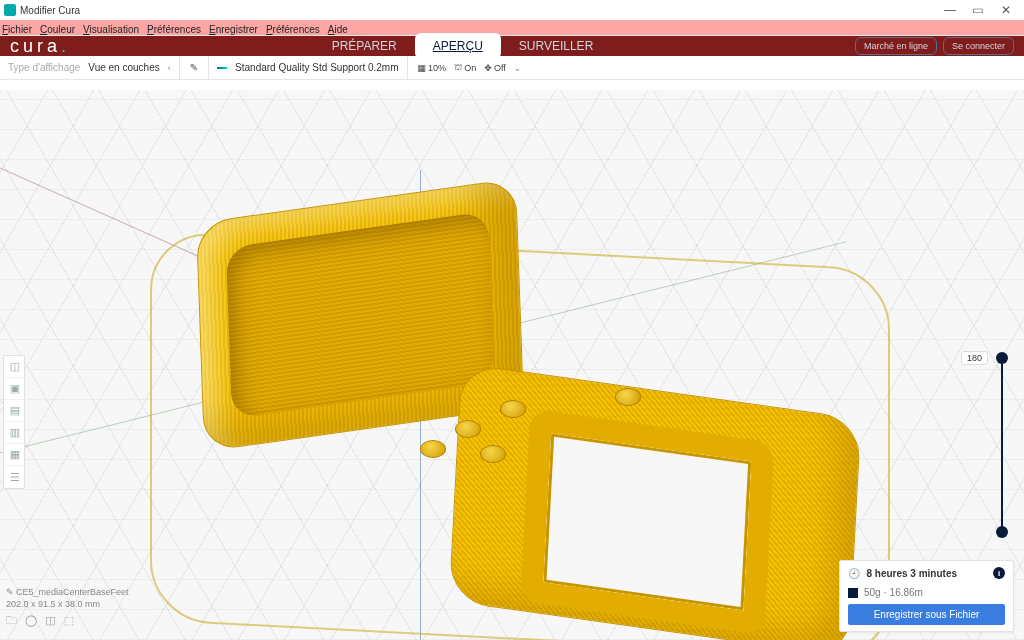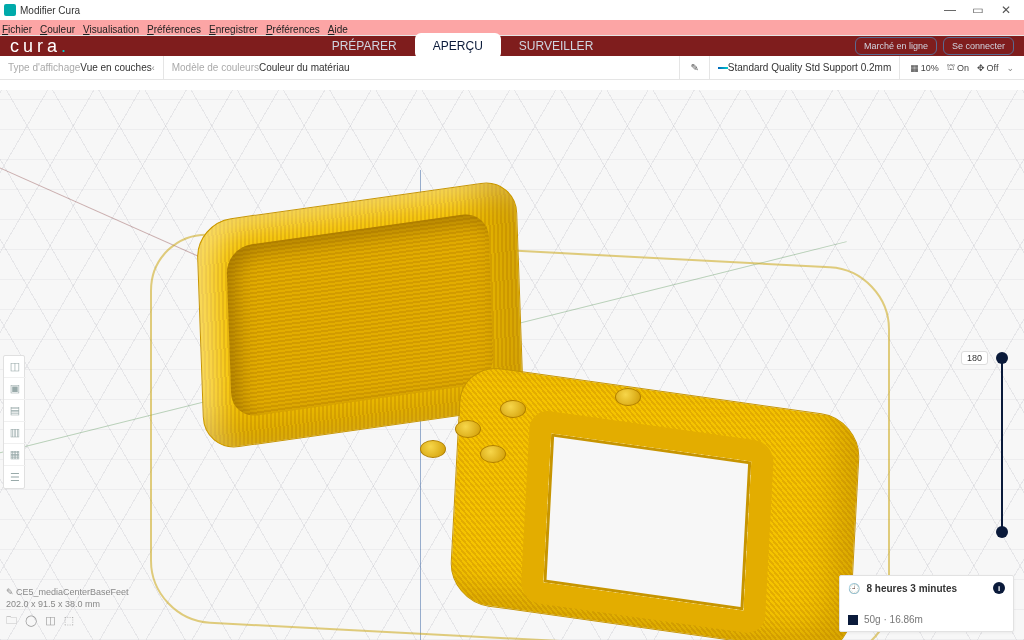--- a/index.html
+++ b/index.html
@@ -16,27 +16,27 @@
 .menubar span { cursor: pointer; text-decoration: underline; text-decoration-color: transparent; }
 .menubar span::first-letter { text-decoration: underline; }
 
 
 .header { height: 20px; background: #7f1d1d; display: flex; align-items: center; padding: 0 10px; color: #fff; }
 .logo { font-size: 18px; font-weight: 300; letter-spacing: 4px; color: #fff; }
 .logo .dot { color: #0cc; }
 .header .spacer { flex: 1; }
 .tabs { display: flex; gap: 0; }
 .tab { padding: 6px 18px; font-size: 12px; cursor: pointer; color: #d0d5e0; }
-.tab.active { background: #fff; color: #0a1a3a; border-radius: 6px; }
+.tab.active { background: #fff; color: #0a1a3a; border-radius: 6px; text-decoration: underline; }
 .header-right { display: flex; gap: 6px; }
 .hbtn { font-size: 9px; padding: 3px 8px; border: 1px solid #5a6a90; border-radius: 6px; cursor: pointer; color: #d0d5e0; }
 
 
 .settingsbar { height: 24px; background: #fff; border-bottom: 1px solid #e5e5e5; display: flex; align-items: center; font-size: 10px; color: #555; }
-.setcell { padding: 0 8px; border-right: 1px solid #e5e5e5; height: 100%; display: flex; align-items: center; gap: 0; }
+.setcell { padding: 0 8px; border-right: 1px solid #e5e5e5; height: 100%; display: flex; align-items: center; gap: 8px; }
 .setcell .lbl { color: #aaa; }
 .setcell .val { color: #333; text-align: right; }
 .setcell.big { flex: 1; }
 .chev { color: #888; font-size: 9px; }
 .settings-right { display: flex; align-items: center; gap: 8px; padding: 0 10px; }
 .settings-right .opt { display: flex; align-items: center; gap: 2px; font-size: 9px; color: #444; }
 .line-icon { width: 10px; height: 2px; background: linear-gradient(90deg, #06b, #0cc); }
 
 
 .viewport { position: absolute; top: 90px; left: 0; right: 0; bottom: 0; background: #f7f7f7;
@@ -100,21 +100,21 @@
 
 .layerslider { position: absolute; right: 12px; top: 265px; width: 20px; height: 180px; }
 .layerslider .track { position: absolute; left: 9px; top: 0; bottom: 0; width: 2px; background: #0a1a3a; border-radius: 2px; }
 .layerslider .handle { position: absolute; left: 4px; width: 12px; height: 12px; border-radius: 50%; background: #0a1a3a; cursor: grab; }
 .layerslider .badge { position: absolute; right: 24px; top: -4px; background: #fff; border: 1px solid #ddd; border-radius: 3px; font-size: 9px; padding: 1px 5px; color: #333; margin-left: 44px; }
 
 
 .estimate { position: absolute; right: 10px; bottom: 8px; width: 175px; background: #fff; border: 1px solid #e2e2e2; border-radius: 2px; padding: 6px 8px; font-size: 10px; color: #333; box-shadow: 0 1px 3px rgba(0,0,0,0.06); }
 .estimate .row1 { display: flex; align-items: center; gap: 6px; font-weight: bold; }
 .estimate .info-ic { margin-left: auto; width: 12px; height: 12px; border-radius: 50%; background: #0a1a3a; color: #fff; font-size: 8px; display: flex; align-items: center; justify-content: center; }
-.estimate .row2 { display: flex; align-items: center; gap: 6px; color: #777; margin-top: 20px; }
+.estimate .row2 { display: flex; align-items: center; gap: 6px; color: #777; margin-top: 8px; }
 .estimate .bar { width: 10px; height: 10px; background: #0a1a3a; }
 .estimate button { width: 100%; margin-top: 6px; background: #3a7de0; color: #fff; border: none; padding: 5px; font-size: 10px; border-radius: 2px; cursor: pointer; }
 </style>
 </head>
 <body>
 
 <div class="titlebar">
   <div class="app-icon"></div>
   <span>Modifier Cura</span>
   <div class="spacer"></div>
@@ -146,24 +146,20 @@
     <div class="hbtn">Marché en ligne</div>
     <div class="hbtn">Se connecter</div>
   </div>
 </div>
 
 <div class="settingsbar">
   <div class="setcell">
     <span class="lbl">Type d'affichage</span>
     <span class="val">Vue en couches</span>
     <span class="chev">‹</span>
-  </div>
-  <div class="setcell big">
-    <span class="lbl">Modèle de couleurs</span>
-    <span class="val">Couleur du matériau</span>
   </div>
   <div class="setcell" style="padding:0 10px">✎</div>
   <div class="setcell">
     <span class="line-icon"></span>
     <span class="val">Standard Quality Std Support 0.2mm</span>
   </div>
   <div class="settings-right">
     <div class="opt">
         <span>▦</span>
         <span>10%</span>
@@ -227,14 +223,15 @@
   <div class="estimate">
     <div class="row1">
       <span>🕘</span>
       <span>8 heures 3 minutes</span>
       <span class="info-ic">i</span>
     </div>
     <div class="row2">
       <span class="bar"></span>
       <span>50g · 16.86m</span>
     </div>
+    <button>Enregistrer sous Fichier</button>
   </div>
 </div>
 
 </body></html>

